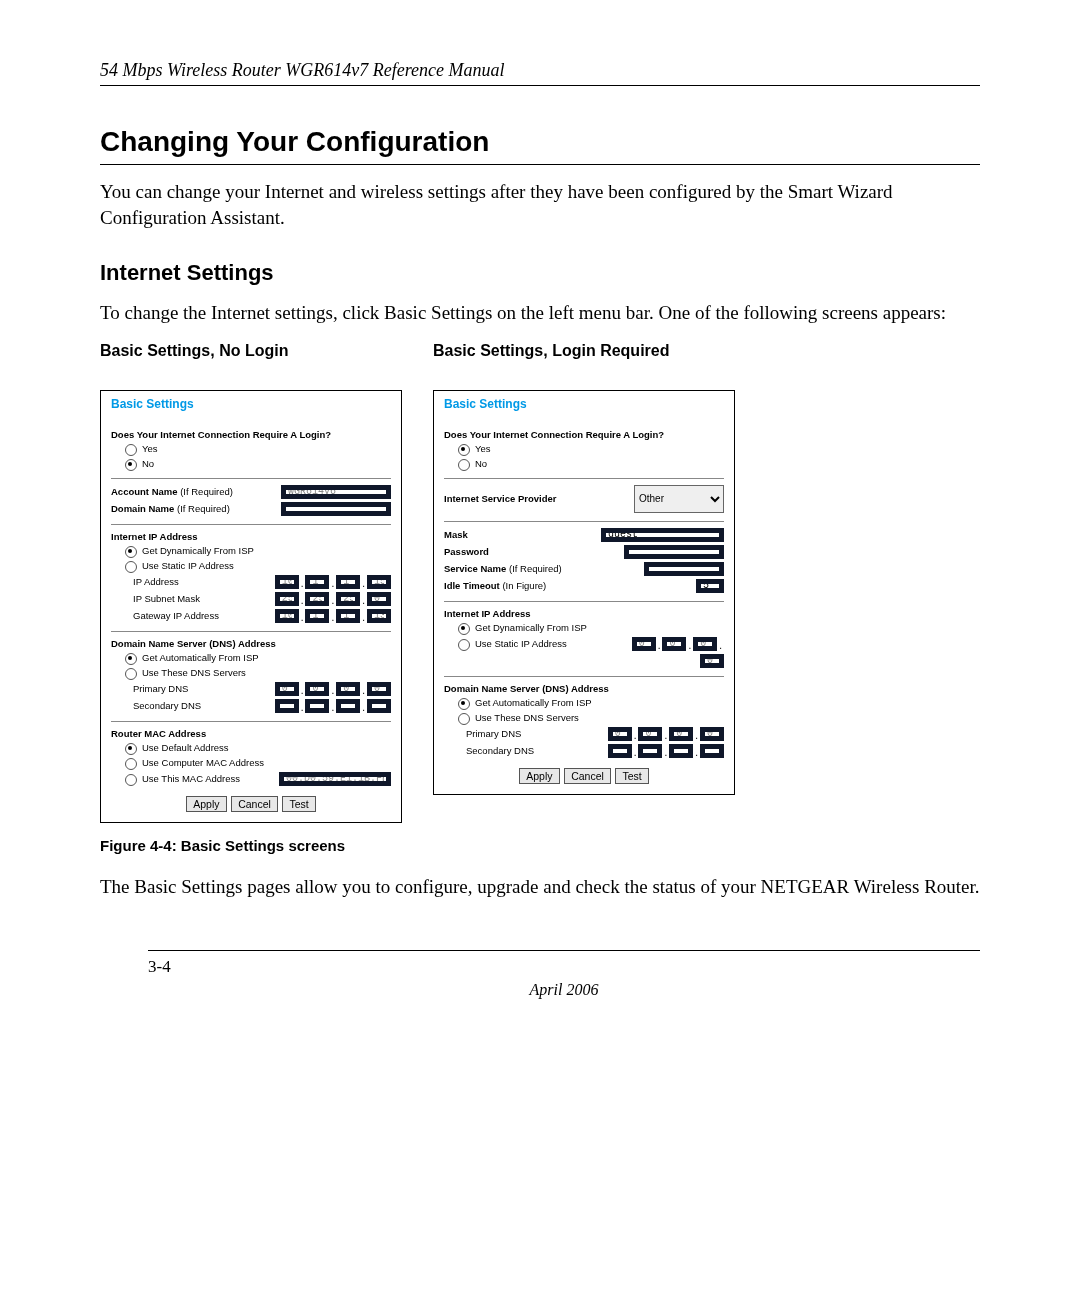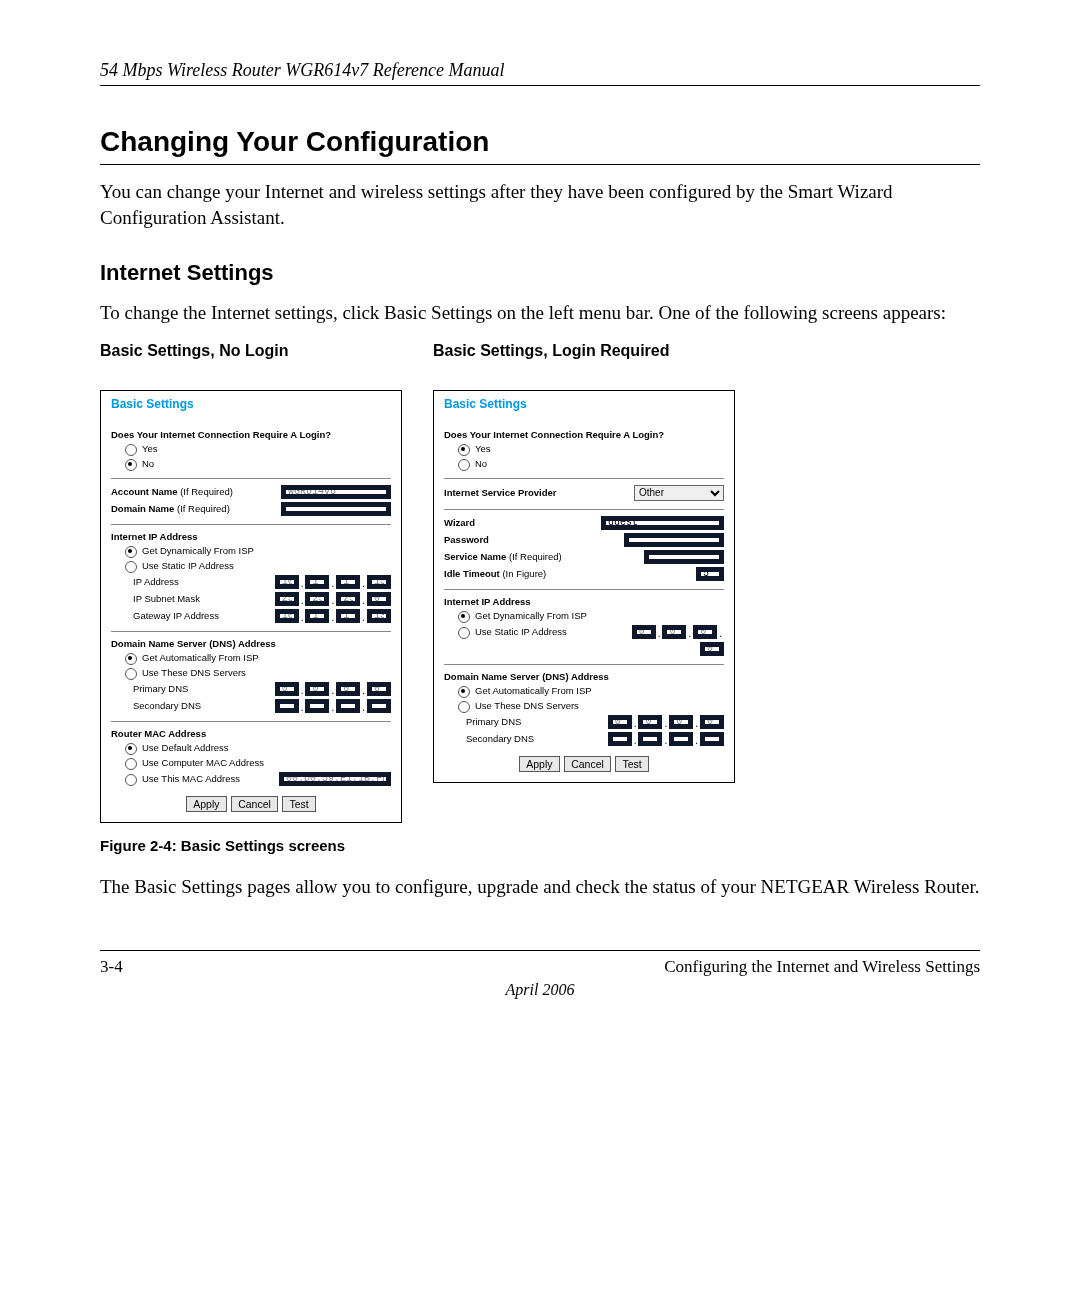--- a/index.html
+++ b/index.html
@@ -124,21 +124,21 @@
   .radio.sel::after {
     content:"";
     position:absolute;
     left:2px; top:2px;
     width:4px; height:4px;
     background:#000;
     border-radius:50%;
   }
   select.sel {
     font-size:10px;
-    height:16px;
+    height:28px;
     border:1px solid #666;
     background:#efefef;
   }
   .btnrow {
     text-align:center;
     margin-top:10px;
   }
   button.btn {
     font-family: Arial, sans-serif;
     font-size:10.5px;
@@ -148,20 +148,21 @@
     margin:0 1px;
   }
   .fig-caption {
     font-family: Arial, Helvetica, sans-serif;
     font-weight: bold;
     font-size: 15px;
     margin: 14px 0 20px 0;
   }
   .footer {
     margin-top: 50px;
+    margin-left: 48px;
   }
   .footline {
     display:flex;
     justify-content:space-between;
     font-size:17px;
     margin-top:6px;
   }
   .footdate {
     text-align:center;
     font-style:italic;
@@ -335,21 +336,21 @@
           </div>
 
         <div class="sep"></div>
         <div class="row">
           <span class="lbl"><b>Internet Service Provider</b></span>
           <select class="sel" style="width:90px"><option>Other</option></select>
         </div>
 
         <div class="sep"></div>
         <div class="row">
-            <span class="lbl"><b>Wizard</b></span>
+            <span class="lbl"><b>Mask</b></span>
           <input class="txt" style="width: 123px; color: rgb(0, 0, 0);" value="guest">
         </div>
         <div class="row">
             <span class="lbl"><b>Password</b></span>
           <input class="txt" style="width: 100px;">
         </div>
         <div class="row">
             <span class="lbl"><b>Service Name</b>&nbsp;<span class="hint">(If Required)</span></span>
           <input class="txt" style="width: 80px;">
         </div>
@@ -419,24 +420,23 @@
           <button class="btn">Apply</button>
           <button class="btn">Cancel</button>
           <button class="btn">Test</button>
         </div>
       </div>
     </div>
   </div>
 
 </div>
 
-<div class="fig-caption">Figure 2-4:  Basic Settings screens</div>
+<div class="fig-caption">Figure 4-4:  Basic Settings screens</div>
 
 <p class="body">The Basic Settings pages allow you to configure, upgrade and check the status of your NETGEAR Wireless Router.</p>
 
 <div class="footer">
   <hr class="rule">
   <div class="footline">
     <span>3-4</span>
-    <span>Configuring the Internet and Wireless Settings</span>
   </div>
   <div class="footdate">April 2006</div>
 </div>
 
 </body></html>

